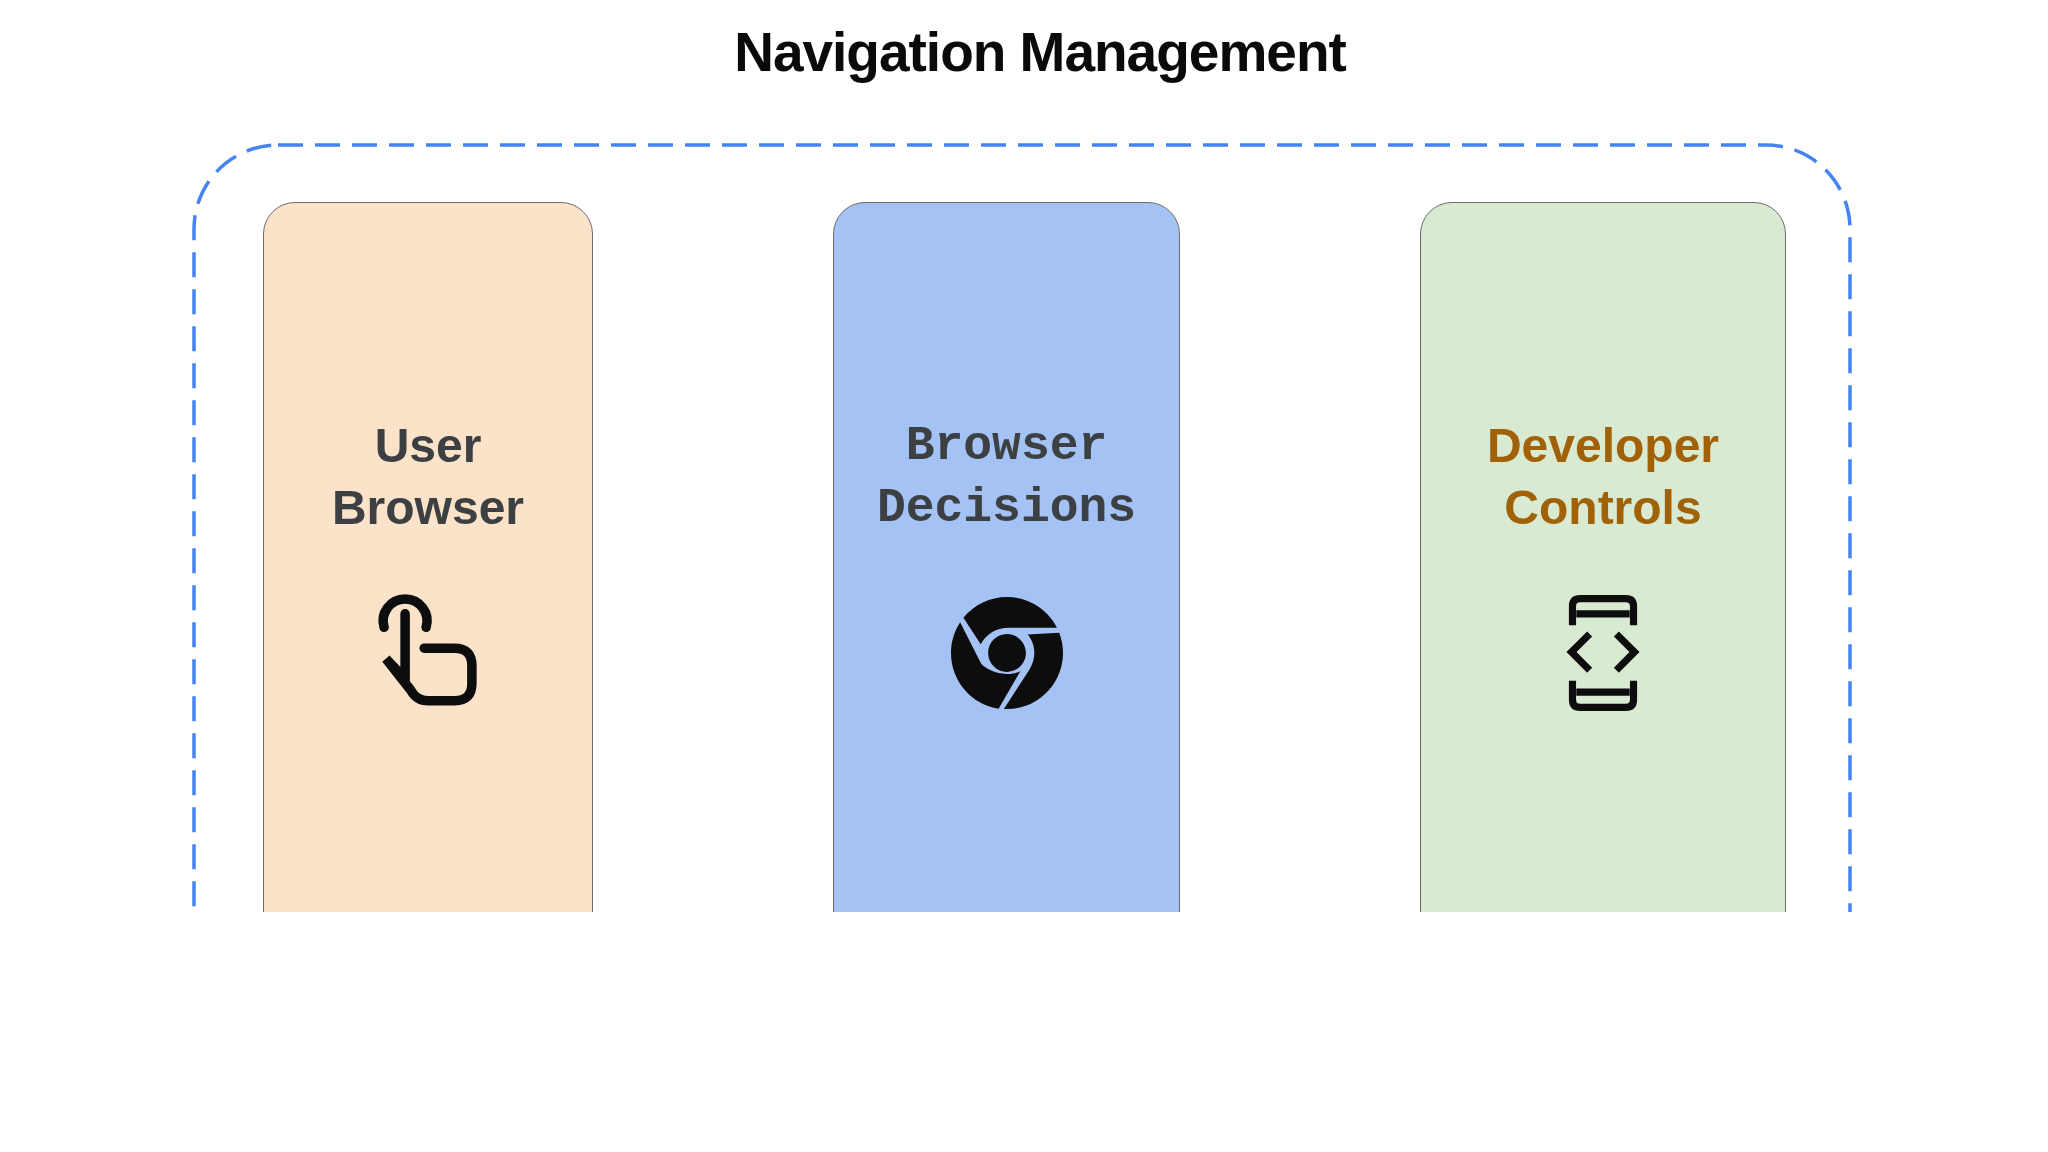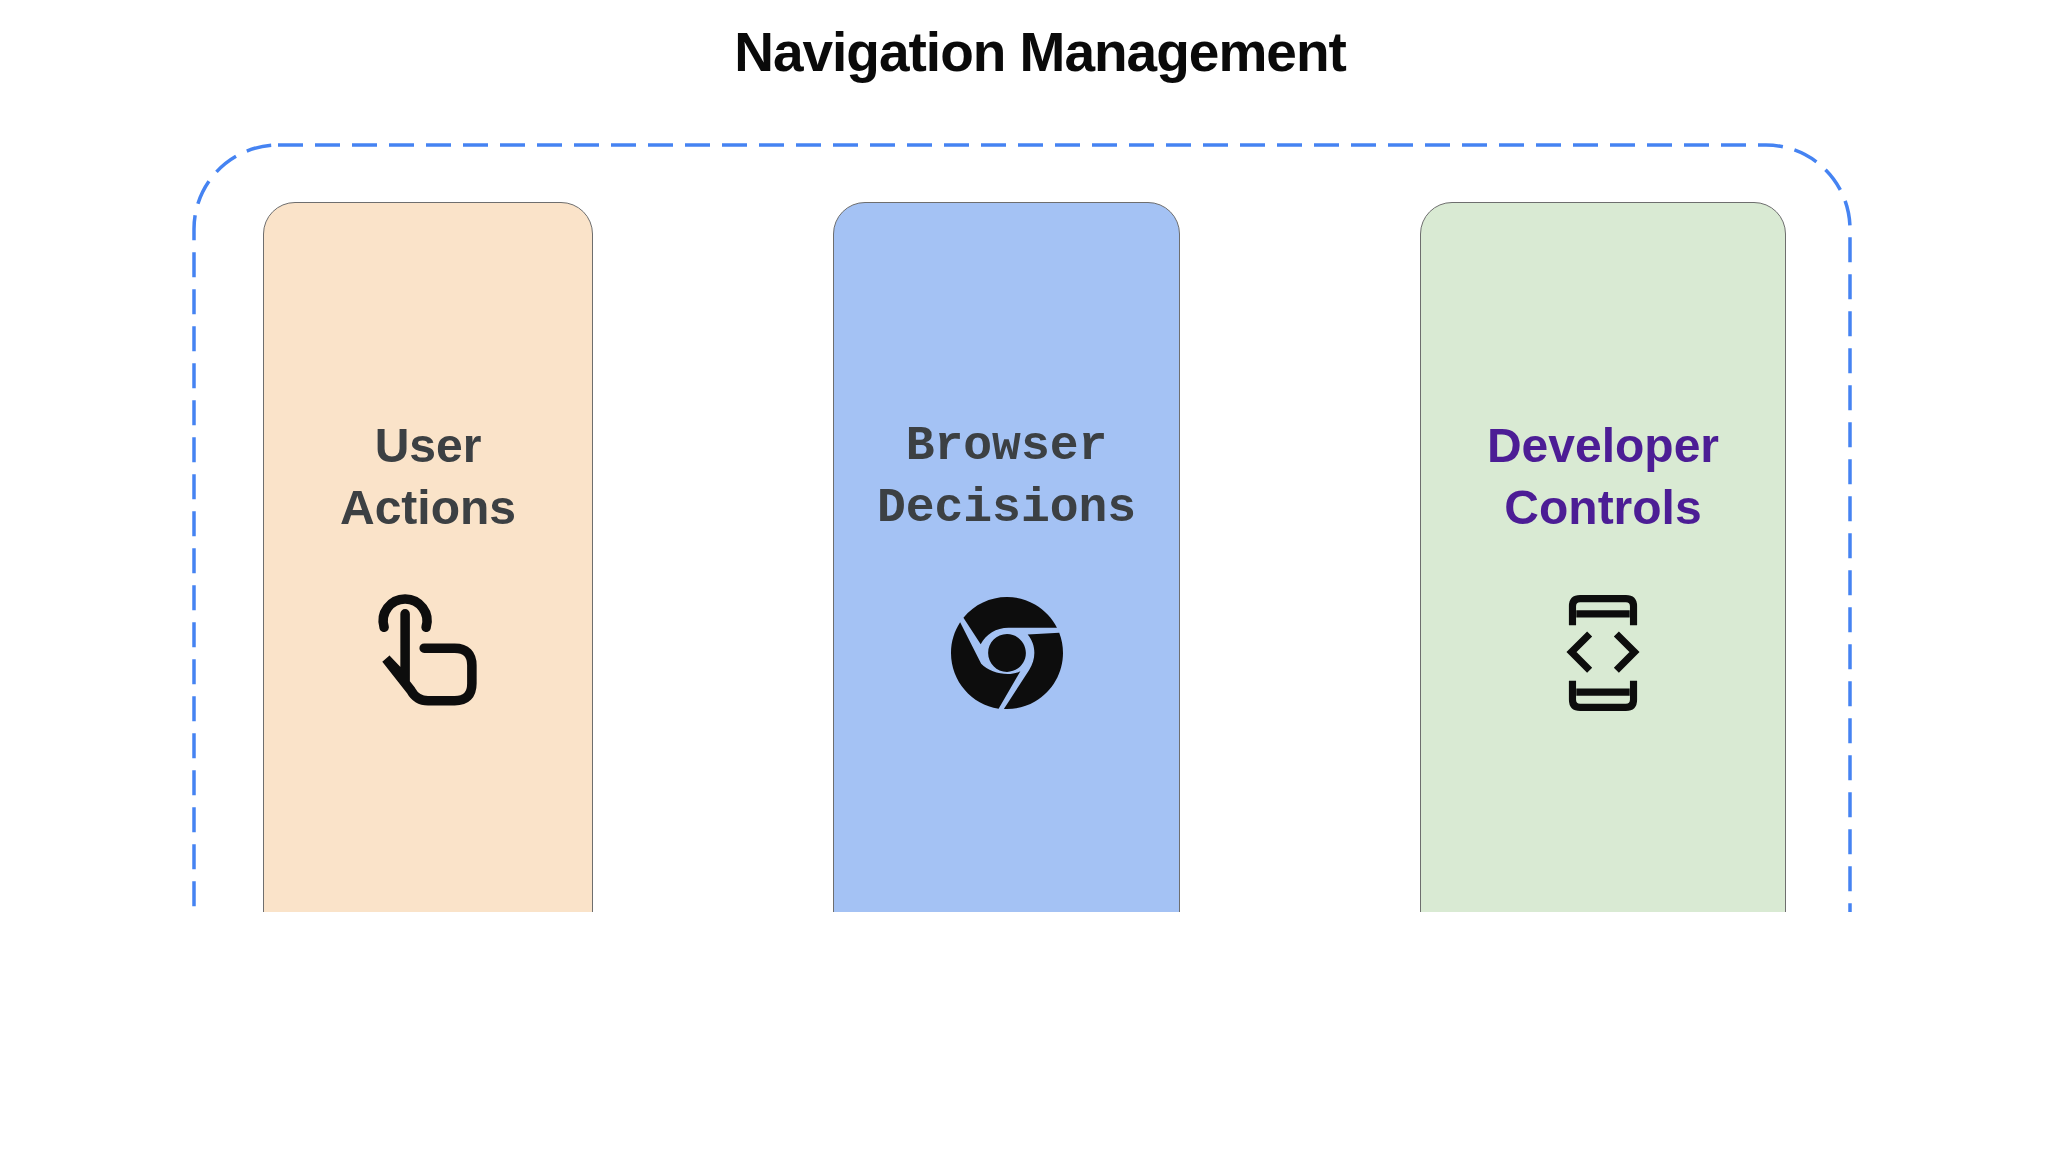--- a/index.html
+++ b/index.html
@@ -70,21 +70,21 @@
 <div class="stage">
 
   <div class="diagram-title" style="color: rgb(10, 10, 10);">Navigation Management</div>
 
   <svg class="dashed-frame" width="1660" height="934" viewBox="0 0 1660 934">
     <rect x="2" y="2" width="1656" height="930" rx="84" ry="84" fill="none" stroke="#4583F2" stroke-width="3.5" stroke-dasharray="25 12"></rect>
   </svg>
 
   <div class="card" id="card-0" style="background-color: rgb(250, 227, 201); border-color: rgb(110, 110, 110);">
     <div class="card-label" style="color: rgb(60, 64, 67);">User
-Actions</div>
+Browser</div>
     <div class="card-icon">
       <svg width="126" height="124" viewBox="0 0 132 130">
         <g fill="none" stroke="#0D0D0D" stroke-width="10">
           <path d="M 20,38 A 23 23 0 1 1 64,38" stroke-linecap="round"></path>
           <path d="M 42,24 L 42,92 L 22,71 L 48,104 Q 54,115 66,115 L 94,115 Q 112,115 112,97 L 112,78 Q 112,60 94,60 L 62,60" stroke-linecap="round" stroke-linejoin="miter" stroke-miterlimit="6"></path>
         </g>
       </svg>
     </div>
   </div>
 
@@ -92,21 +92,21 @@
     <div class="card-label" style="color: rgb(60, 64, 67); font-family: Liberation Mono, monospace;">Browser
 Decisions</div>
     <div class="card-icon">
       <svg width="112" height="116" viewBox="0 0 496 512">
         <path fill="#0D0D0D" d="M131.5 217.5L55.1 100.1c47.6-59.2 119-91.8 192-92.1 42.3-.3 85.5 10.5 124.8 33.2 43.4 25.2 76.4 61.4 97.4 103L264 144.3c-58.6-3.5-108.3 26.2-132.5 73.2zm32.9 38.5c0 46.2 37.4 83.6 83.6 83.6s83.6-37.4 83.6-83.6-37.4-83.6-83.6-83.6-83.6 37.3-83.6 83.6zm314.9-89.2L339.6 174c37.9 44.3 38.5 108.2 6.6 157.2L234.1 503.6c46.5 2.5 94.4-7.7 137.8-32.9 107.4-62 150.9-192 107.4-303.9zM133.7 303.6L40.4 120.1C14.9 159.1 0 205.9 0 256c0 124.8 91.3 228.2 210.8 247.3l96.3-166.9c-49.4 27.2-134.7 8.1-173.4-32.8z"></path>
       </svg>
     </div>
   </div>
 
   <div class="card" id="card-2" style="background-color: rgb(217, 234, 211); border-color: rgb(110, 110, 110);">
-    <div class="card-label" style="color: #4c1d95;">Developer
+    <div class="card-label" style="color: #a16207;">Developer
 Controls</div>
     <div class="card-icon">
       <svg width="92" height="124" viewBox="0 0 96 130">
         <g fill="none" stroke="#0D0D0D" stroke-width="7.5">
           <path d="M 16,36 V 16 Q 16,8 24,8 H 72 Q 80,8 80,16 V 36"></path>
           <path d="M 20,24 H 76"></path>
           <path d="M 34,45 L 15,64 L 34,83" stroke-linejoin="miter"></path>
           <path d="M 62,45 L 81,64 L 62,83" stroke-linejoin="miter"></path>
           <path d="M 16,94 V 114 Q 16,122 24,122 H 72 Q 80,122 80,114 V 94"></path>
           <path d="M 20,106 H 76"></path>

